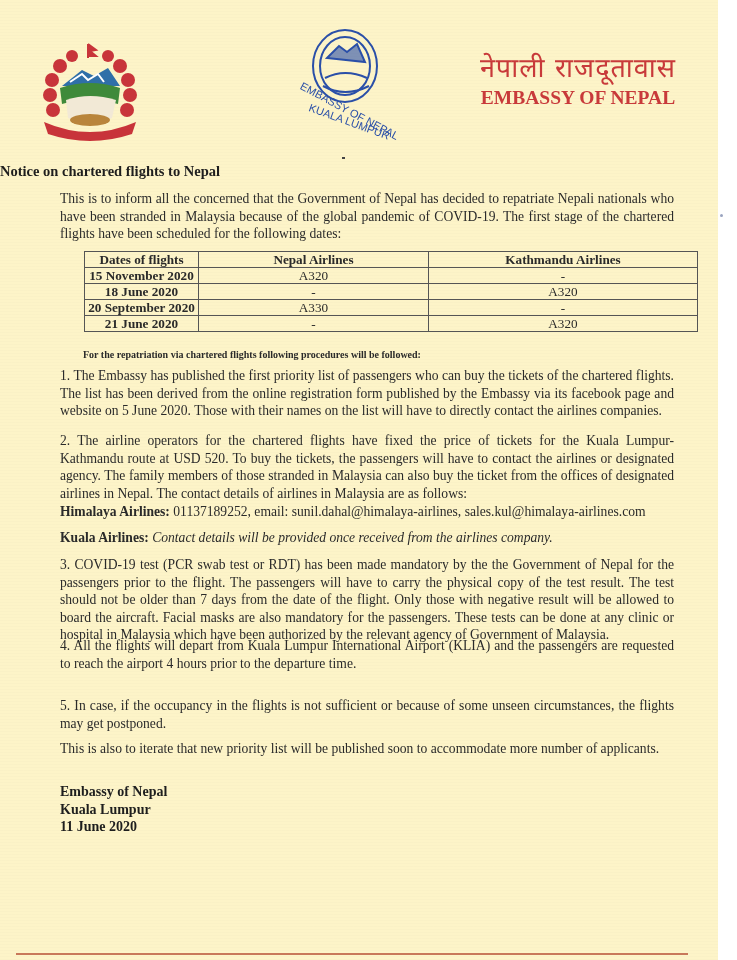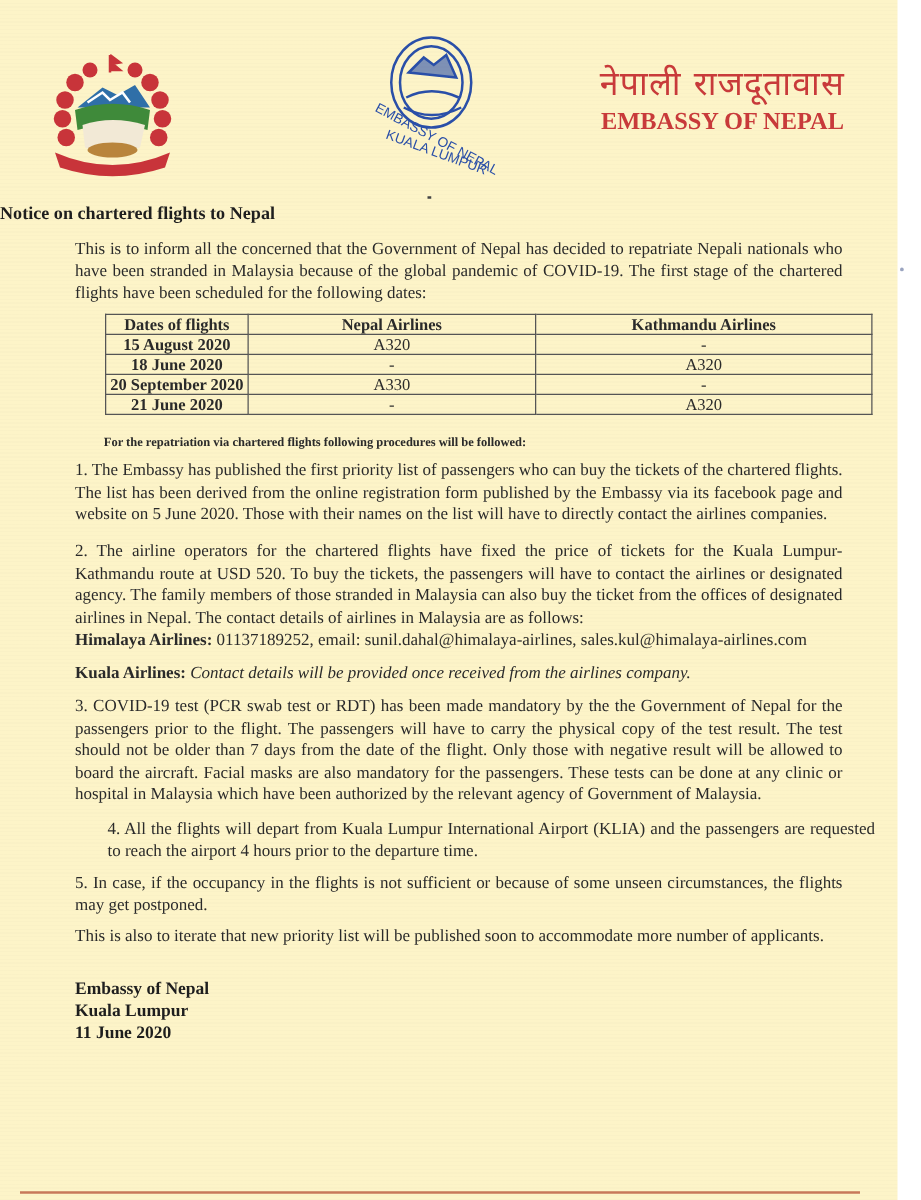--- a/index.html
+++ b/index.html
@@ -35,21 +35,21 @@
   table.flights th { font-weight: bold; }
   table.flights td.date { font-weight: bold; }
   table.flights col.c1 { width: 114px; }
   table.flights col.c2 { width: 230px; }
   .proc-head { position: absolute; left: 83px; top: 349px; font-weight: bold; font-size: 10px; }
   .p1 { top: 367px; }
   .p2 { top: 432px; }
   .contact-h { top: 503px; text-align: left; }
   .contact-n { top: 529px; text-align: left; }
   .p3 { top: 556px; }
-  .p4 { top: 654px; margin-left: 26px; }
+  .p4 { top: 637px; }
   .p5 { top: 697px; }
   .p6 { top: 740px; }
   b { font-weight: bold; }
   i { font-style: italic; }
   .sign { position: absolute; left: 60px; top: 783px; font-weight: bold; font-size: 14px; line-height: 17.5px; color: #1e1e1e; }
   .footer-line { position: absolute; left: 16px; top: 953px; width: 672px; height: 2px; background: #c8785a; }
   .speck { position: absolute; left: 720px; top: 214px; width: 3px; height: 3px; background: #9aa4c0; border-radius: 50%; }
 </style>
 </head>
 <body>
@@ -109,21 +109,21 @@
       </colgroup>
     <thead>
       <tr>
         <th>Dates of flights</th>
         <th>Nepal Airlines</th>
         <th>Kathmandu Airlines</th>
       </tr>
     </thead>
     <tbody>
       <tr>
-        <td class="date">15 August 2020</td>
+        <td class="date">15 November 2020</td>
         <td>A320</td>
         <td>-</td>
       </tr>
       <tr>
         <td class="date">18 June 2020</td>
         <td>-</td>
         <td>A320</td>
       </tr>
       <tr>
         <td class="date">20 September 2020</td>

